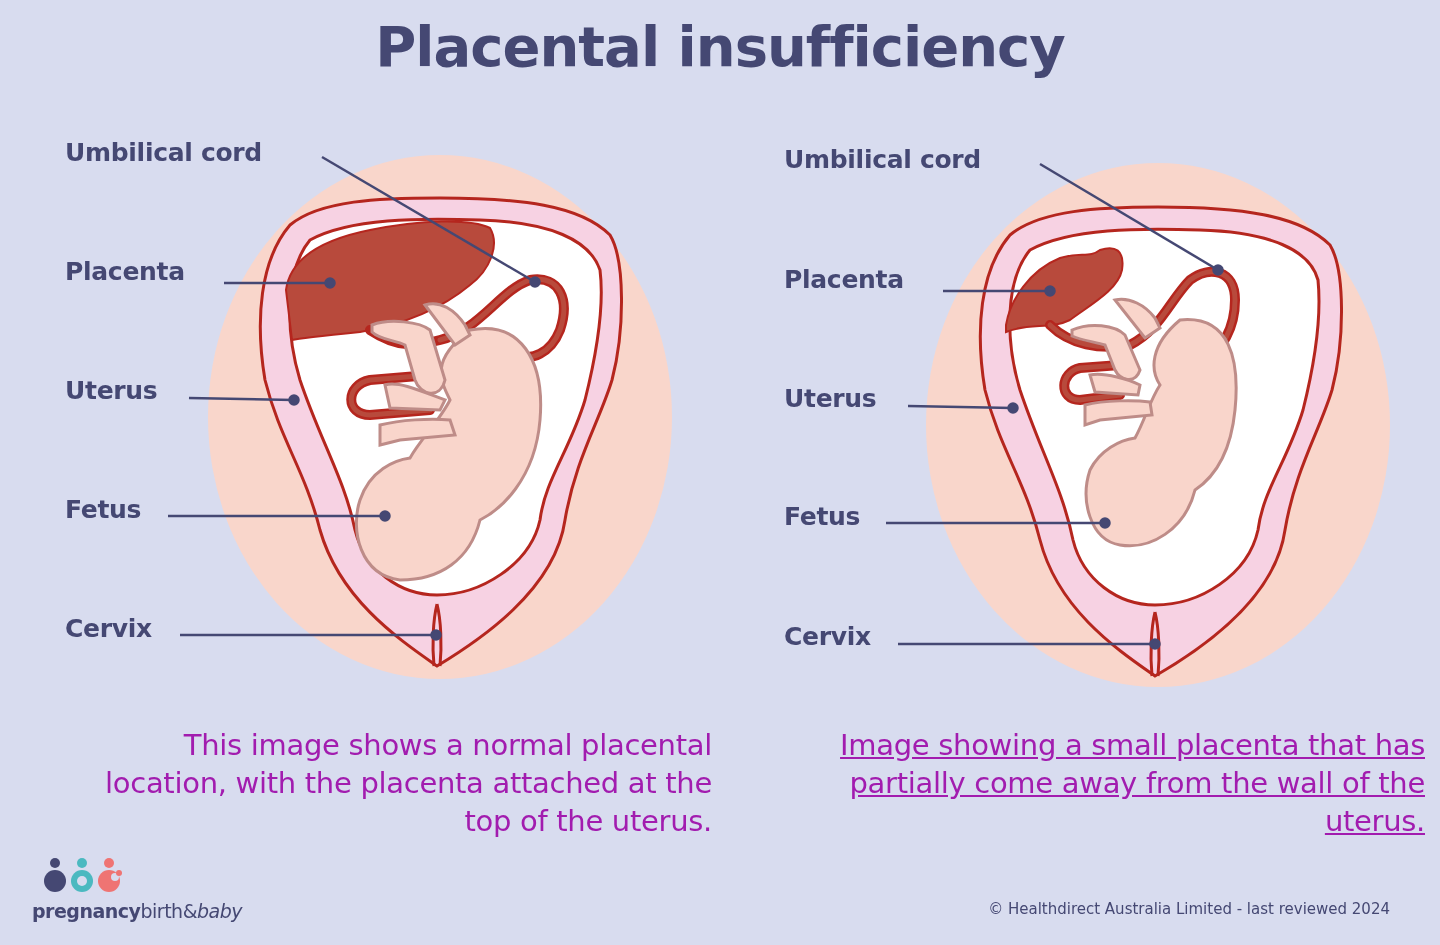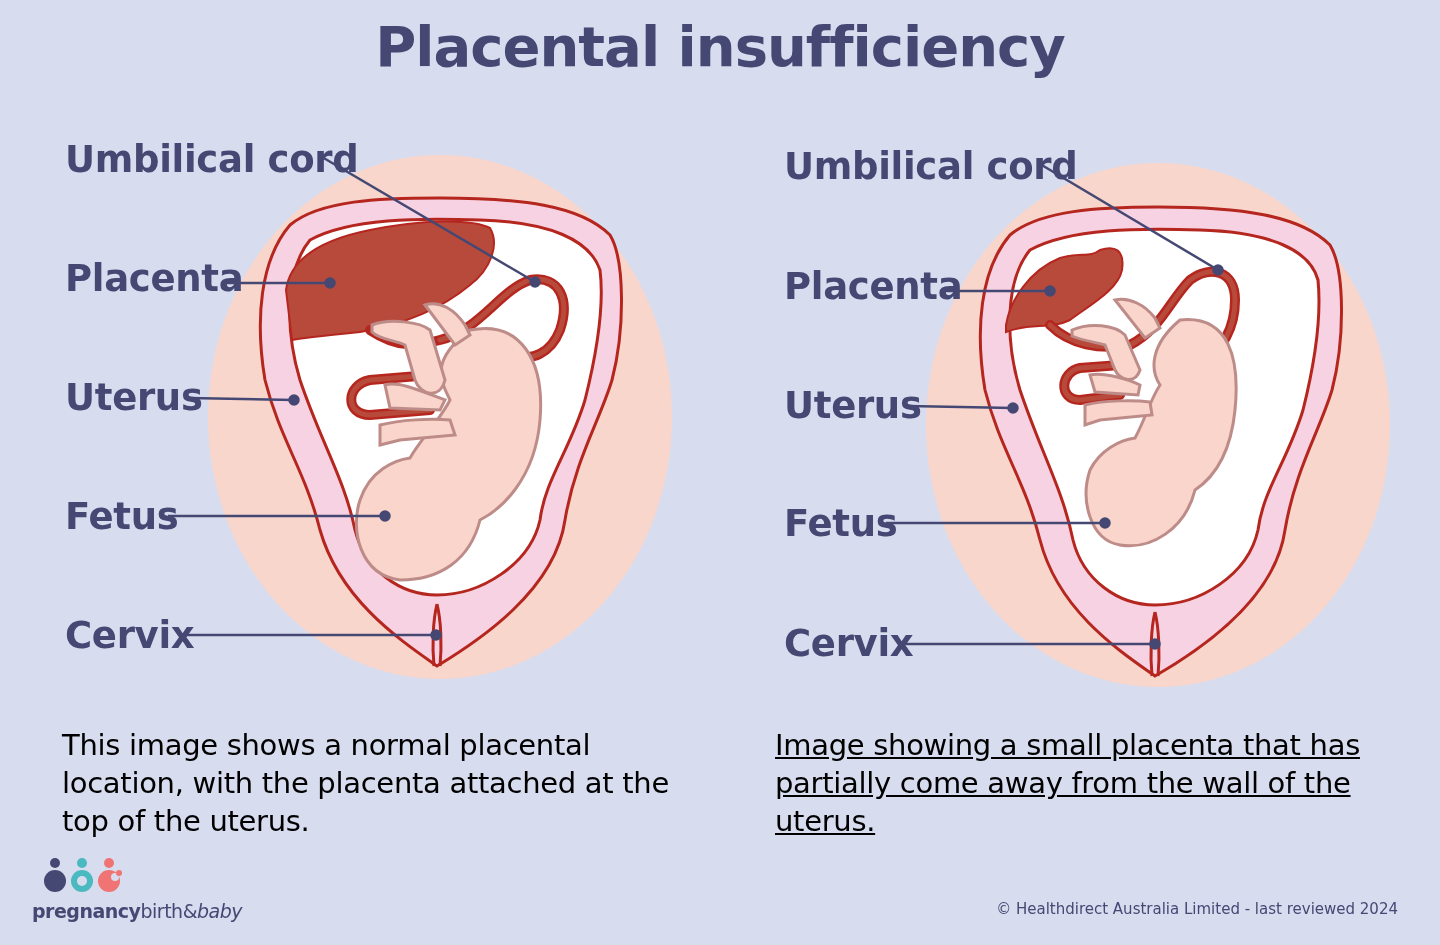--- a/index.html
+++ b/index.html
@@ -1,25 +1,25 @@
 <!DOCTYPE html>
 <html><head>
 <meta charset="utf-8">
 <style>
   html, body { margin:0; padding:0; }
   body { width:1440px; height:945px; background:#d8dcef; position:relative; overflow:hidden; font-family:"DejaVu Sans", sans-serif; color:#454873; }
   .title { position:absolute; left:0; right:0; top:14px; text-align:center; font-size:56px; font-weight:bold; letter-spacing:-1px; color:#454873; }
   .diagram { position:absolute; top:0; left:0; width:1440px; height:945px; }
-  .label { position:absolute; font-size:37px; font-weight:bold; color:#454873; white-space:nowrap; letter-spacing:-0.3px; }
-  .caption { position:absolute; width:620px; text-align:left; font-size:29px; line-height:38px; color:#000000; letter-spacing:-0.3px; }
+  .label { position:absolute; font-size:25px; font-weight:bold; color:#454873; white-space:nowrap; letter-spacing:-0.3px; }
+  .caption { position:absolute; width:620px; text-align:right; font-size:29px; line-height:38px; color:#a21caf; letter-spacing:-0.3px;margin-left:30px; }
   .logo { position:absolute; left:42px; top:856px; }
   .logo-text { position:absolute; left:32px; top:900px; font-size:19px; color:#454873; white-space:nowrap; letter-spacing:-0.5px; }
   .logo-text b { font-weight:bold; }
   .logo-text i { font-style:italic; }
-  .copyright { position:absolute; right:42px; top:900px; font-size:15px; color:#454873; }
+  .copyright { position:absolute; right:50px; top:900px; font-size:15px; color:#454873; }
 </style>
 </head>
 <body>
 
 <div class="title">Placental insufficiency</div>
 
 <svg class="diagram" viewBox="0 0 1440 945" xmlns="http://www.w3.org/2000/svg">
 
   <g>
     <ellipse cx="440" cy="417" rx="232" ry="262" fill="#f9d6cb"></ellipse>

